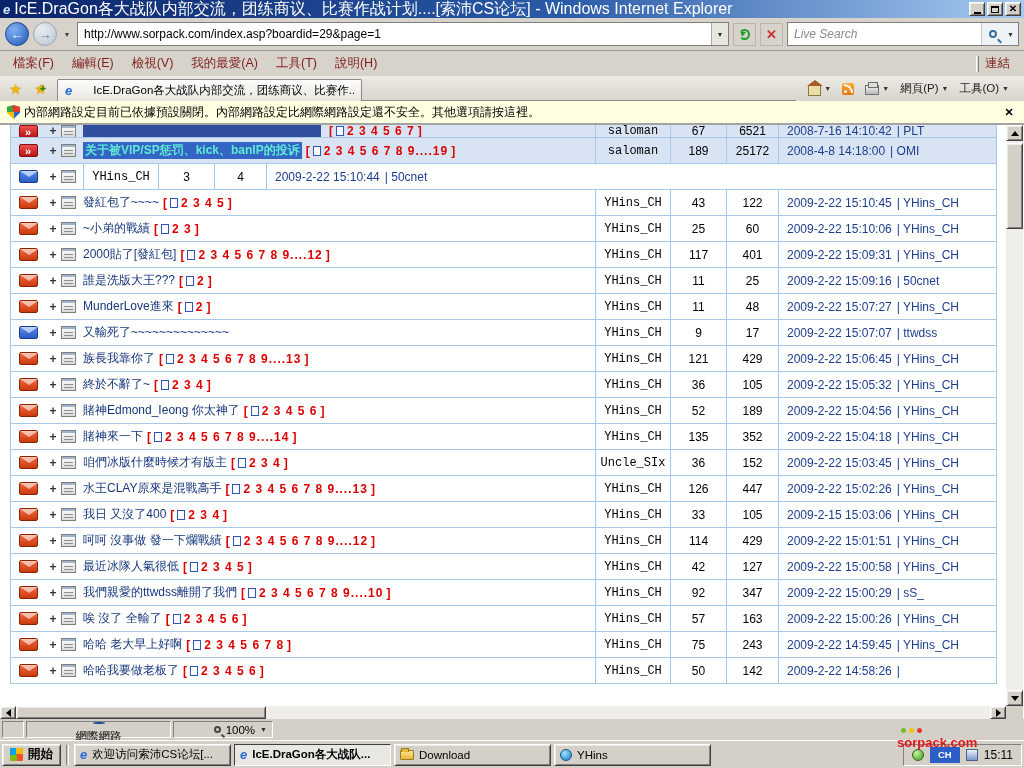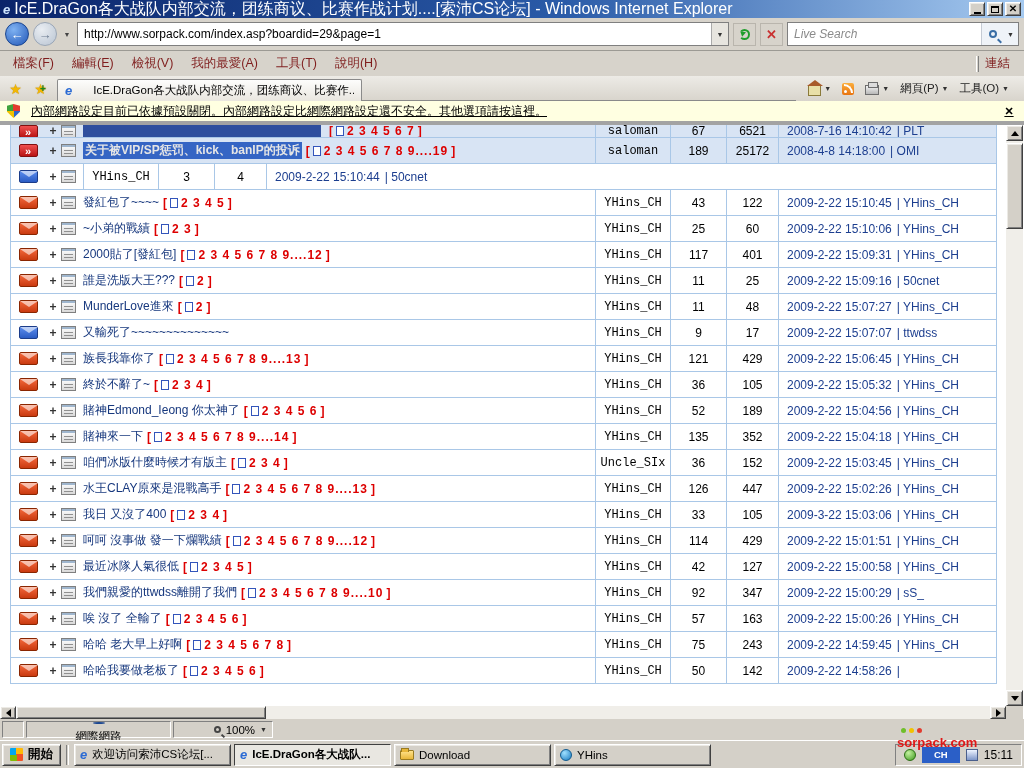--- a/index.html
+++ b/index.html
@@ -68,21 +68,21 @@
   .drop7::before { content:"▼"; }
   .icon-home { width:13px; height:11px; position:relative; background:#E8DFA8; border:1px solid #8A7A3A; margin-top:3px; }
   .icon-home::before { content:""; position:absolute; left:-2px; top:-6px; border-left:8px solid transparent; border-right:8px solid transparent; border-bottom:6px solid #A85A2A; }
   .icon-rss { width:12px; height:12px; border-radius:2px; background:linear-gradient(#FBAE3C,#E87410); position:relative; }
   .icon-rss::before { content:""; position:absolute; left:2px; bottom:2px; width:3px; height:3px; border-radius:50%; background:#fff; }
   .icon-rss::after { content:""; position:absolute; left:2px; bottom:2px; width:7px; height:7px; border:2px solid #fff; border-left:none; border-bottom:none; border-radius:0 9px 0 0; }
   .icon-print { width:14px; height:10px; background:linear-gradient(#F2F2F2,#B8B8B8); border:1px solid #6E6E6E; position:relative; margin-top:3px; }
   .icon-print::before { content:""; position:absolute; left:2px; top:-4px; width:8px; height:4px; background:#DDD; border:1px solid #6E6E6E; }
 
   
-  .infobar { position:absolute; left:0; top:101px; width:1024px; height:24px; background:#FFFFE1; border-bottom:4px solid #a3a3a3; display:flex; align-items:center; gap:11px; padding:0 7px; font-size:12px; color:#000;text-decoration:underline; }
+  .infobar { position:absolute; left:0; top:101px; width:1024px; height:24px; background:#FFFFE1; border-bottom:2px solid #a3a3a3; display:flex; align-items:center; gap:4px; padding:0 7px; font-size:12px; color:#000; }
   .icon-shield { width:13px; height:14px; background:conic-gradient(#E23B2E 0 25%, #2E66C9 0 50%, #F2C200 0 75%, #3FA33C 0); clip-path:polygon(50% 0, 100% 12%, 100% 55%, 50% 100%, 0 55%, 0 12%); }
   .infobar-close { margin-left:auto; width:16px; height:16px; display:flex; align-items:center; justify-content:center; font-size:11px; font-weight:bold; color:#000; }
   .infobar-close::before { content:"✕"; }
 
   
   .content { position:absolute; left:0; top:125px; width:1024px; height:594px; background:#fff; }
   .topic-table { position:absolute; left:10px; top:0; width:987px; border-left:1px solid #A9C7E7; border-right:1px solid #A9C7E7; }
   .row { display:flex; align-items:center; height:26px; border-bottom:1px solid #A9C7E7; font-size:12px; background:#fff; }
   .row.sticky { background:#D8E4F4; }
   .row.partial { height:13px; overflow:hidden; }
@@ -139,21 +139,21 @@
   .start-btn { height:22px; display:flex; align-items:center; gap:5px; padding:0 7px; font-weight:bold; font-size:12.5px; }
   .win-flag { width:13px; height:13px; border-radius:1px; background:conic-gradient(#F35325 0 25%, #81BC06 0 50%, #05A6F0 0 75%, #FFBA08 0); transform:rotate(90deg); }
   .tb-sep { width:3px; height:20px; border-left:1px solid #808080; border-right:1px solid #fff; margin:0 2px; }
   .task-btn { width:157px; height:22px; display:flex; align-items:center; gap:5px; padding:0 5px; font-size:11.5px; white-space:nowrap; overflow:hidden; }
   .task-btn.active { border-color:#404040 #FFFFFF #FFFFFF #404040; background:#E9E7E1; box-shadow:none; font-weight:bold; }
   .tb-ie { font-style:italic; font-weight:bold; color:#2A6AD4; font-size:13px; line-height:13px; flex:none; }
   .icon-folder { width:14px; height:10px; background:linear-gradient(#FFE28A,#E8B73A); border:1px solid #9A7B20; border-radius:1px; position:relative; flex:none; }
   .icon-folder::before { content:""; position:absolute; left:0; top:-3px; width:6px; height:3px; background:#E8B73A; border:1px solid #9A7B20; border-bottom:none; }
   .icon-foxy { width:12px; height:12px; border-radius:50%; background:radial-gradient(circle at 35% 30%, #9FE0FF, #1A7ABF); border:1px solid #0F5A90; flex:none; }
   .tray { margin-left:auto; height:22px; display:flex; align-items:center; gap:6px; padding:0 8px; font-size:12px; }
-  .lang-box { width:38px; height:16px; background:#2B5FC7; color:#fff; font-size:9.5px; font-weight:bold; display:flex; align-items:center; justify-content:center; }
+  .lang-box { width:30px; height:16px; background:#2B5FC7; color:#fff; font-size:9.5px; font-weight:bold; display:flex; align-items:center; justify-content:center; }
   .tray-ico-a { width:12px; height:12px; border-radius:50%; background:radial-gradient(circle at 35% 30%, #C4F2A0, #3E9A20); border:1px solid #2A6E12; }
   .tray-ico-b { width:12px; height:12px; background:linear-gradient(#EEF4FF,#7E96C8); border:1px solid #4A5F8C; }
 
   
   .watermark { position:absolute; left:897px; top:728px; z-index:20; }
   .wm-dots { display:flex; gap:3px; margin-left:4px; }
   .wm-dot { width:5px; height:5px; border-radius:50%; }
   .wm-dot.g { background:#6FBF2A; } .wm-dot.y { background:#F2C200; } .wm-dot.r { background:#E23B2E; }
   .wm-text { color:#E01818; font-size:13px; font-weight:bold; }
 </style>
@@ -285,21 +285,21 @@
   <div class="row announce sticky">
     <div class="c-left">
       <span class="env">»</span>
     </div>
     <div class="c-exp"><span class="exp-glyph">+</span></div>
     <div class="c-doc">
             <span class="doc-icon"></span>
           </div>
     <div class="c-title">
 
-      <a class="t-main sel" style="color: #e5e5e5; font-weight: bold;">关于被VIP/SP惩罚、kick、banIP的投诉</a>
+      <a class="t-main sel" style="color: #5eead4; font-weight: bold;">关于被VIP/SP惩罚、kick、banIP的投诉</a>
       <span class="pages">
         <span class="br open">[</span>
               <span class="pg-icon"></span>
               <span class="pg-nums">2 3 4 5 6 7 8 9....19</span>
               <span class="br close">]</span>
       </span>
     </div>
     <div class="c-author">saloman</div>
     <div class="c-replies">189</div>
     <div class="c-views">25172</div>
@@ -660,21 +660,21 @@
         <span class="br open">[</span>
               <span class="pg-icon"></span>
               <span class="pg-nums">2 3 4</span>
               <span class="br close">]</span>
       </span>
     </div>
     <div class="c-author">YHins_CH</div>
     <div class="c-replies">33</div>
     <div class="c-views">105</div>
     <div class="c-date">
-      <span class="d-date">2009-3-22 15:03:06</span>
+      <span class="d-date">2009-2-15 15:03:06</span>
       <span class="d-last">| YHins_CH</span>
     </div>
   </div>
 
   <div class="row hot">
     <div class="c-left">
       <span class="env"></span>
     </div>
     <div class="c-exp"><span class="exp-glyph">+</span></div>
     <div class="c-doc">

